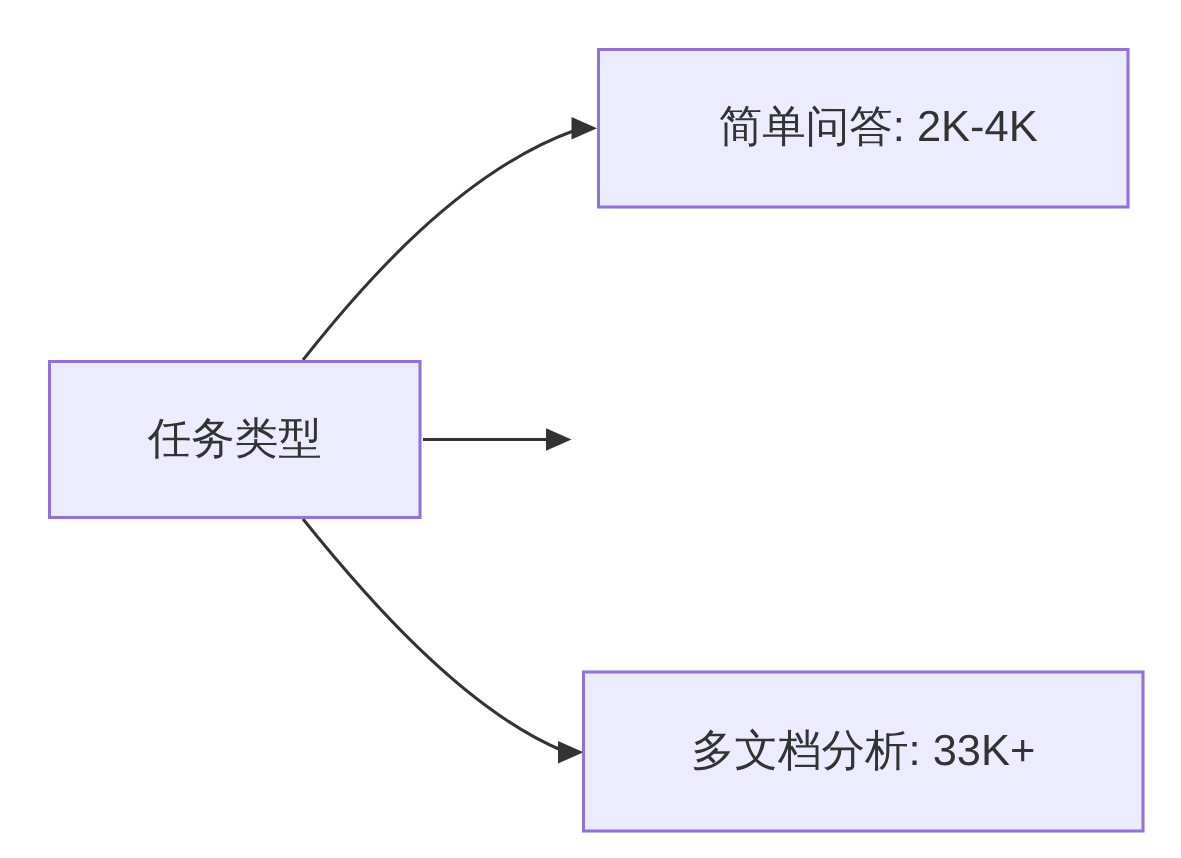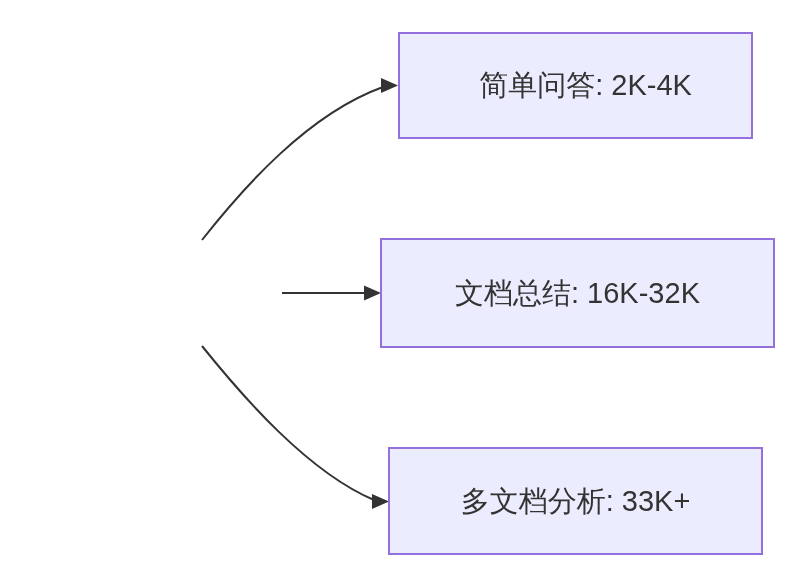--- a/index.html
+++ b/index.html
@@ -60,26 +60,26 @@
     <path class="edge-path" d="M 202 240 C 243 188, 308 114, 383 87"></path>
     <polygon class="arrowhead" points="398,85.5 381,78 381,93"></polygon>
 
     <path class="edge-path" d="M 282 293 L 366 293"></path>
     <polygon class="arrowhead" points="381,293 364,285.5 364,300.5"></polygon>
 
     <path class="edge-path" d="M 202 346 C 243 397, 308 472, 374 500"></path>
     <polygon class="arrowhead" points="389,501.5 372,494 372,509"></polygon>
   </svg>
 
+  <div class="node node-source">
+    <span>任务类型</span>
+  </div>
 
   <div class="node node-target-1">
     <span>简单问答: 2K-4K</span>
   </div>
 
-  <div class="node node-target-2">
-    <span>文档总结: 16K-32K</span>
-  </div>
 
   <div class="node node-target-3">
     <span>多文档分析: 33K+</span>
   </div>
 
 </div>
 
 </body></html>

